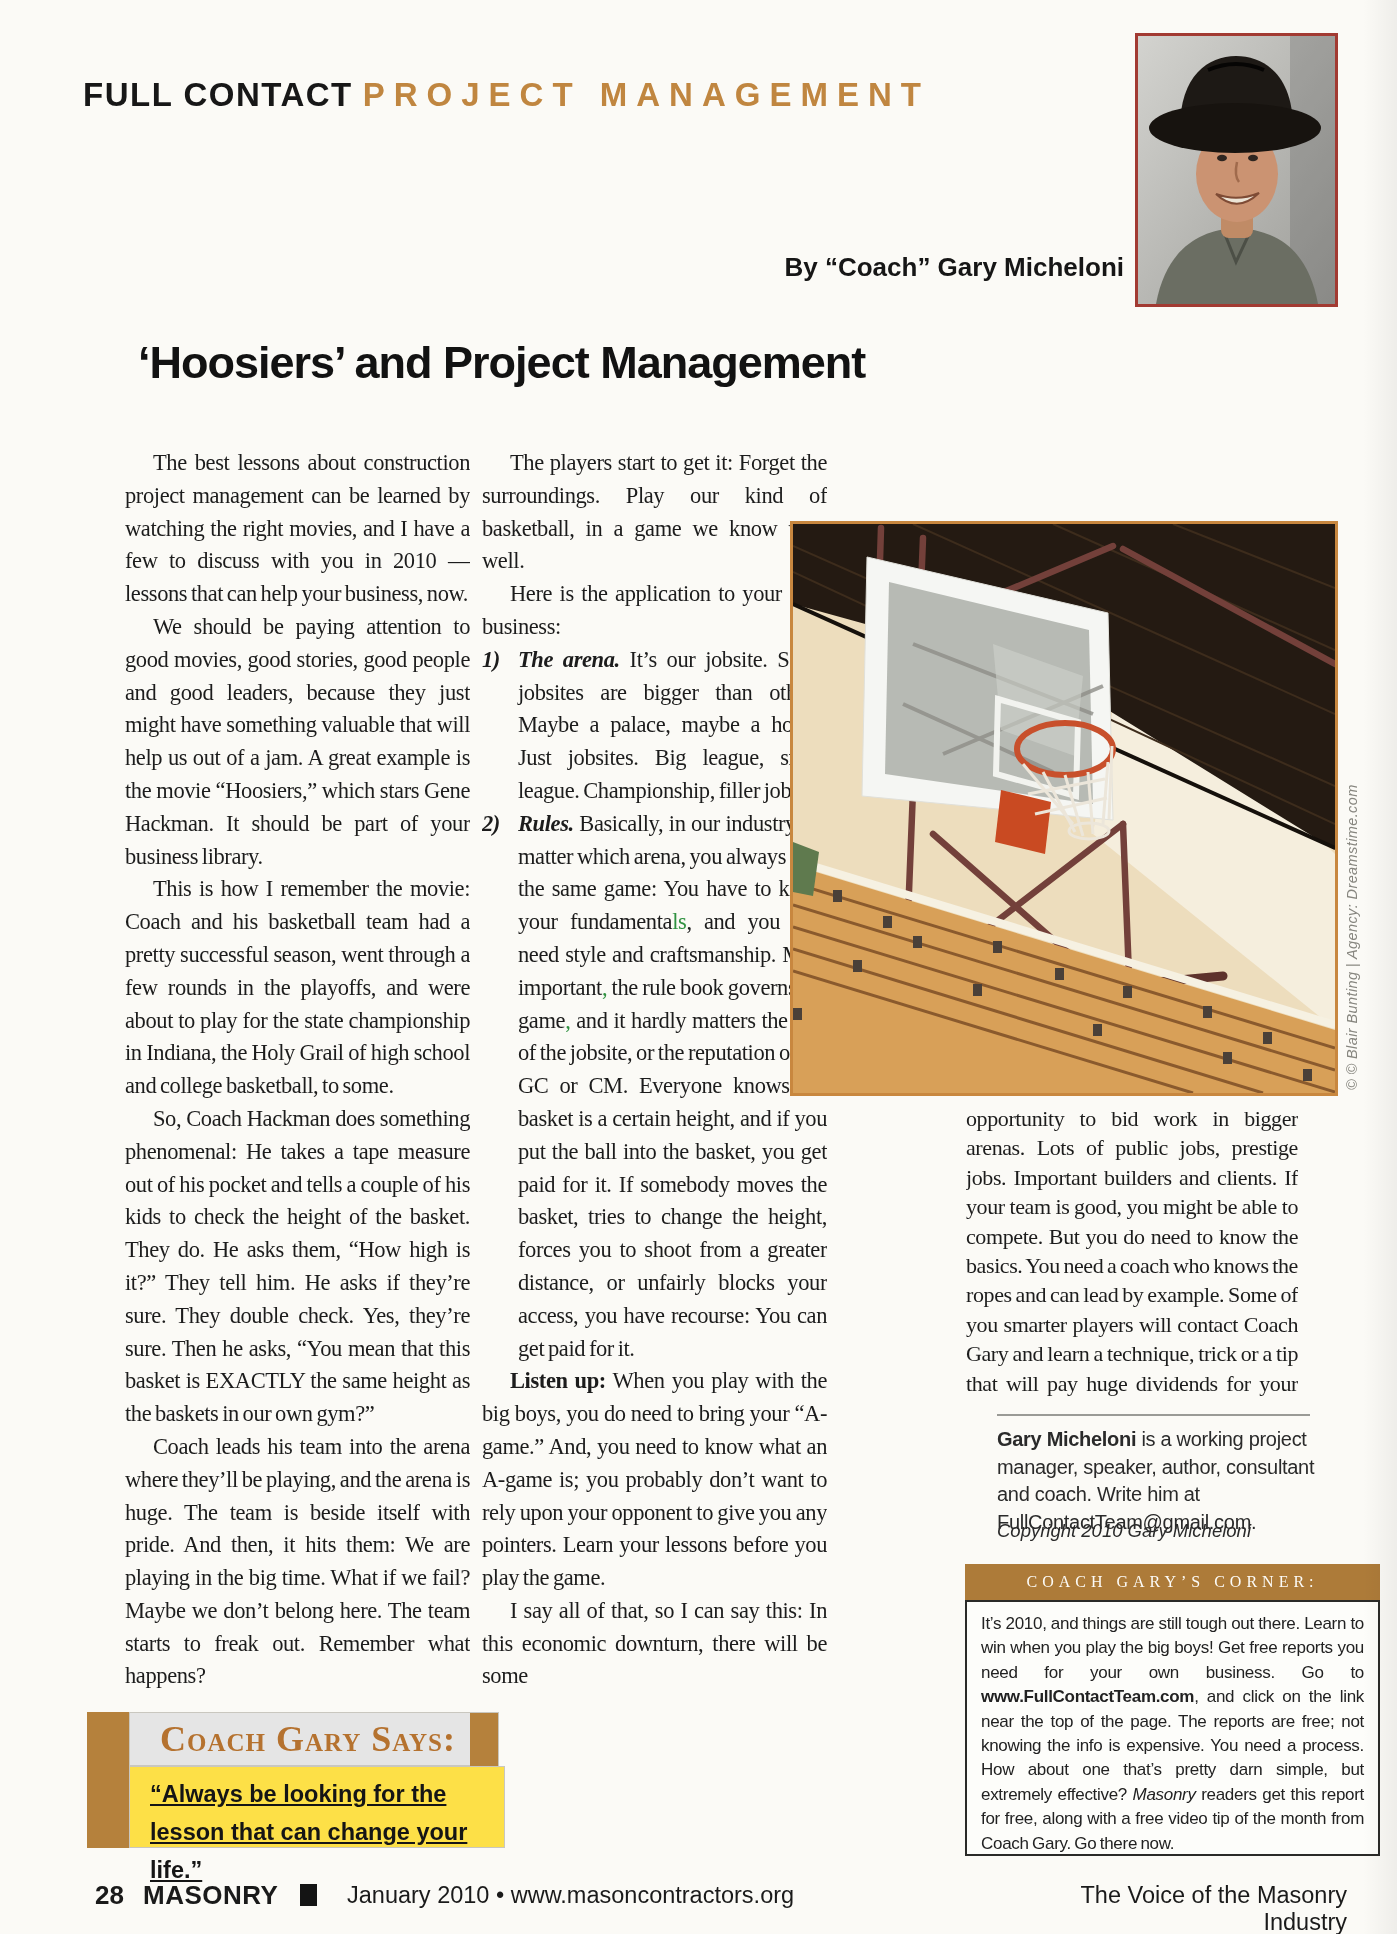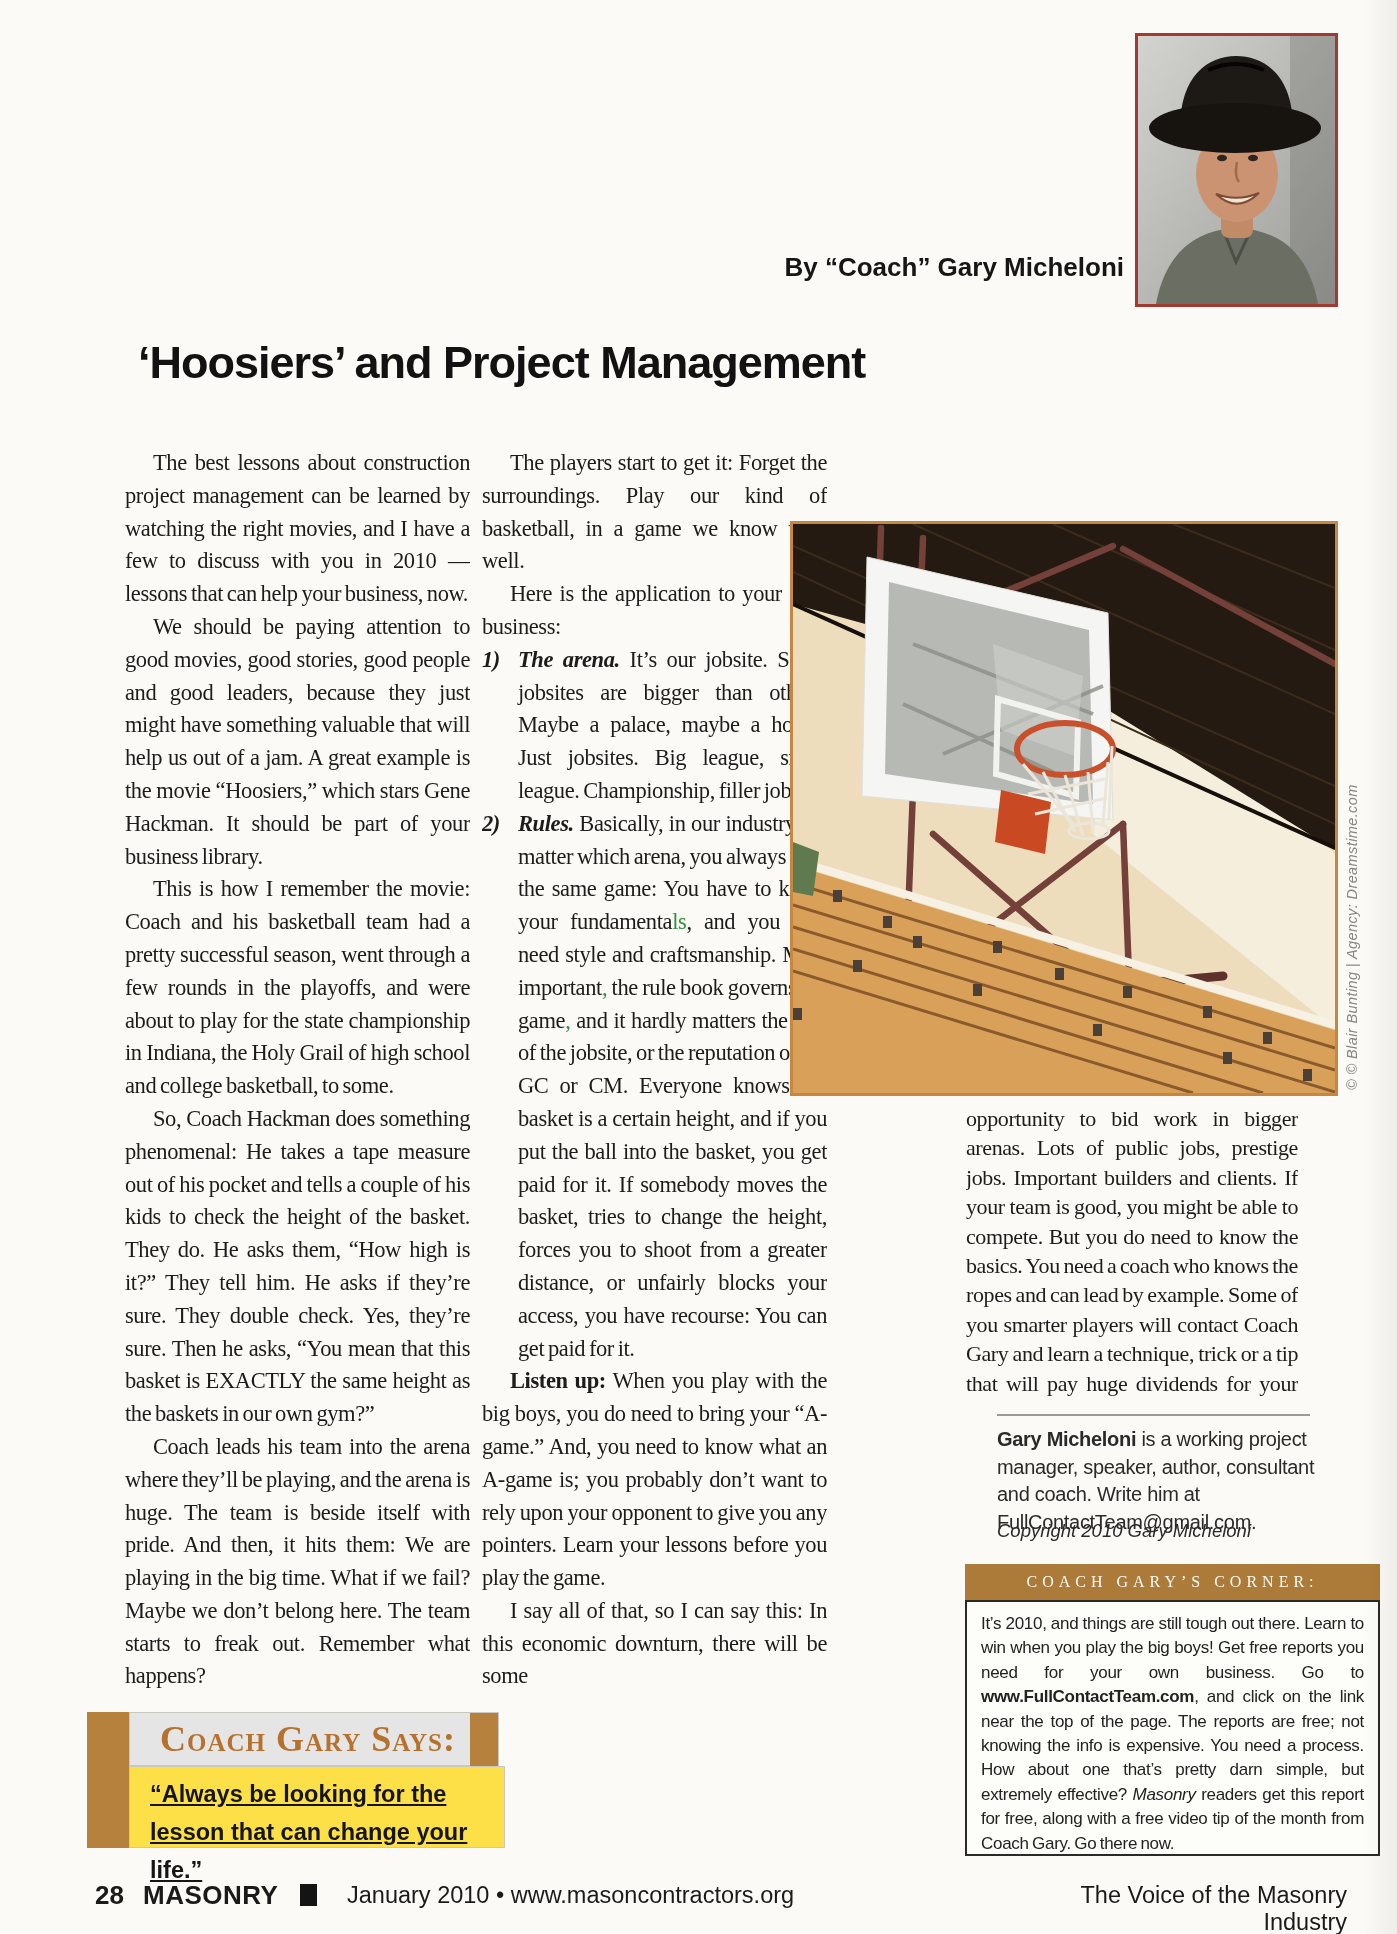--- a/index.html
+++ b/index.html
@@ -106,20 +106,23 @@
   .f-mag{position:absolute;left:143px;top:4px;font-size:26px;font-weight:bold;letter-spacing:0.5px;}
   .f-square{position:absolute;left:300px;top:8px;width:17px;height:22px;background:#141414;}
   .f-issue{position:absolute;left:347px;top:6px;font-size:23.5px;}
   .f-tagline{position:absolute;left:1000px;top:6px;width:347px;text-align:right;font-size:23.5px;}
 </style>
 </head>
 <body>
 
 <div class="page">
 
+  <div class="kicker">
+    <span class="k-black">FULL CONTACT</span><span class="k-tan">PROJECT MANAGEMENT</span>
+  </div>
 
   <div class="author-photo">
     <svg width="197" height="268" viewBox="0 0 197 268">
       <defs>
         <linearGradient id="bgGrad" x1="0" y1="0" x2="1" y2="1">
           <stop offset="0" stop-color="#d3d3cf"></stop>
             <stop offset="1" stop-color="#9d9d99"></stop>
         </linearGradient>
       </defs>
       <rect x="0" y="0" width="197" height="268" fill="url(#bgGrad)"></rect>

